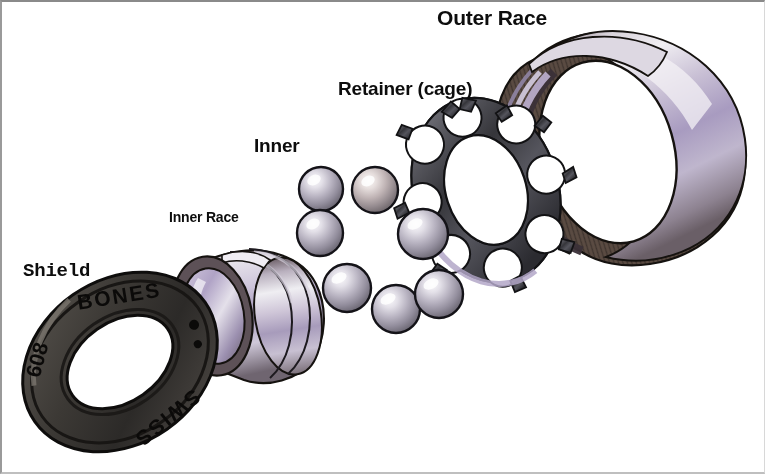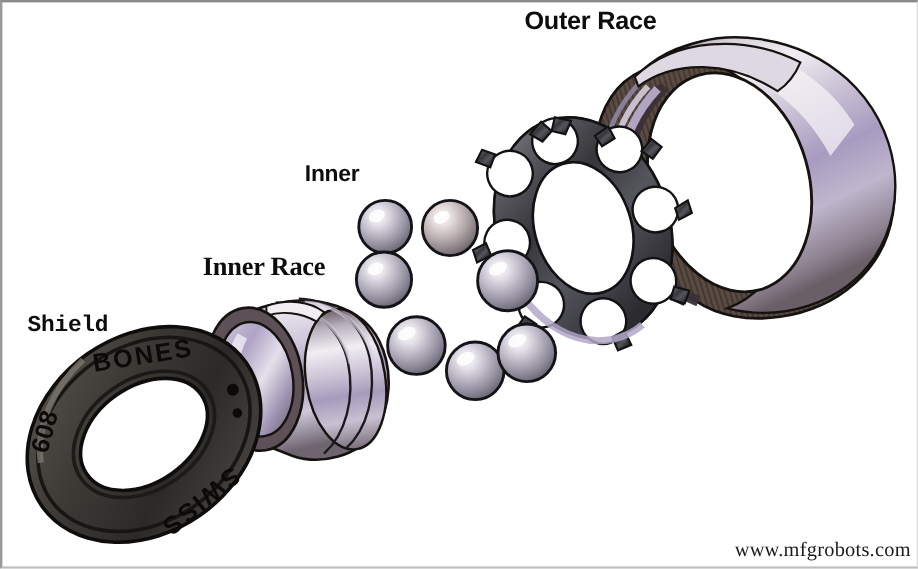--- a/index.html
+++ b/index.html
@@ -30,21 +30,21 @@
     position: absolute;
     color: #0d0d0d;
     font-weight: bold;
     font-family: "Liberation Sans", sans-serif;
     white-space: nowrap;
     letter-spacing: -0.2px;
   }
   #label-outer-race   { left: 435px; top: 4px;   font-size: 21px; }
   #label-retainer     { left: 336px; top: 76px;  font-size: 19px; }
   #label-balls        { left: 252px; top: 133px; font-size: 19px; }
-  #label-inner-race   { left: 167px; top: 207px; font-size: 22px; font-family: Liberation Serif, serif; }
+  #label-inner-race   { left: 167px; top: 207px; font-size: 14px; }
   #label-shield       { left: 21px;  top: 258px; font-size: 19px; font-family: Liberation Mono, monospace; }
 
   .watermark {
     position: absolute;
     right: 5px;
     bottom: 4px;
     font-family: "Liberation Serif", serif;
     font-size: 17px;
     color: #1a1a1a;
     letter-spacing: 0.2px;
@@ -326,22 +326,22 @@
 
       <g fill="#0b0a09">
         <circle cx="82" cy="12" r="5"></circle>
         <circle cx="74" cy="30" r="4"></circle>
       </g>
     </g>
   </svg>
 
   <div class="label" id="label-outer-race">Outer Race</div>
 
+  <div class="label" id="label-retainer">Retainer (cage)</div>
 
   <div class="label" id="label-balls">Inner</div>
 
   <div class="label" id="label-inner-race">Inner Race</div>
 
   <div class="label" id="label-shield">Shield</div>
 
-  <div class="watermark">www.mfgrobots.com</div>
 
 </div>
 
 </body></html>

